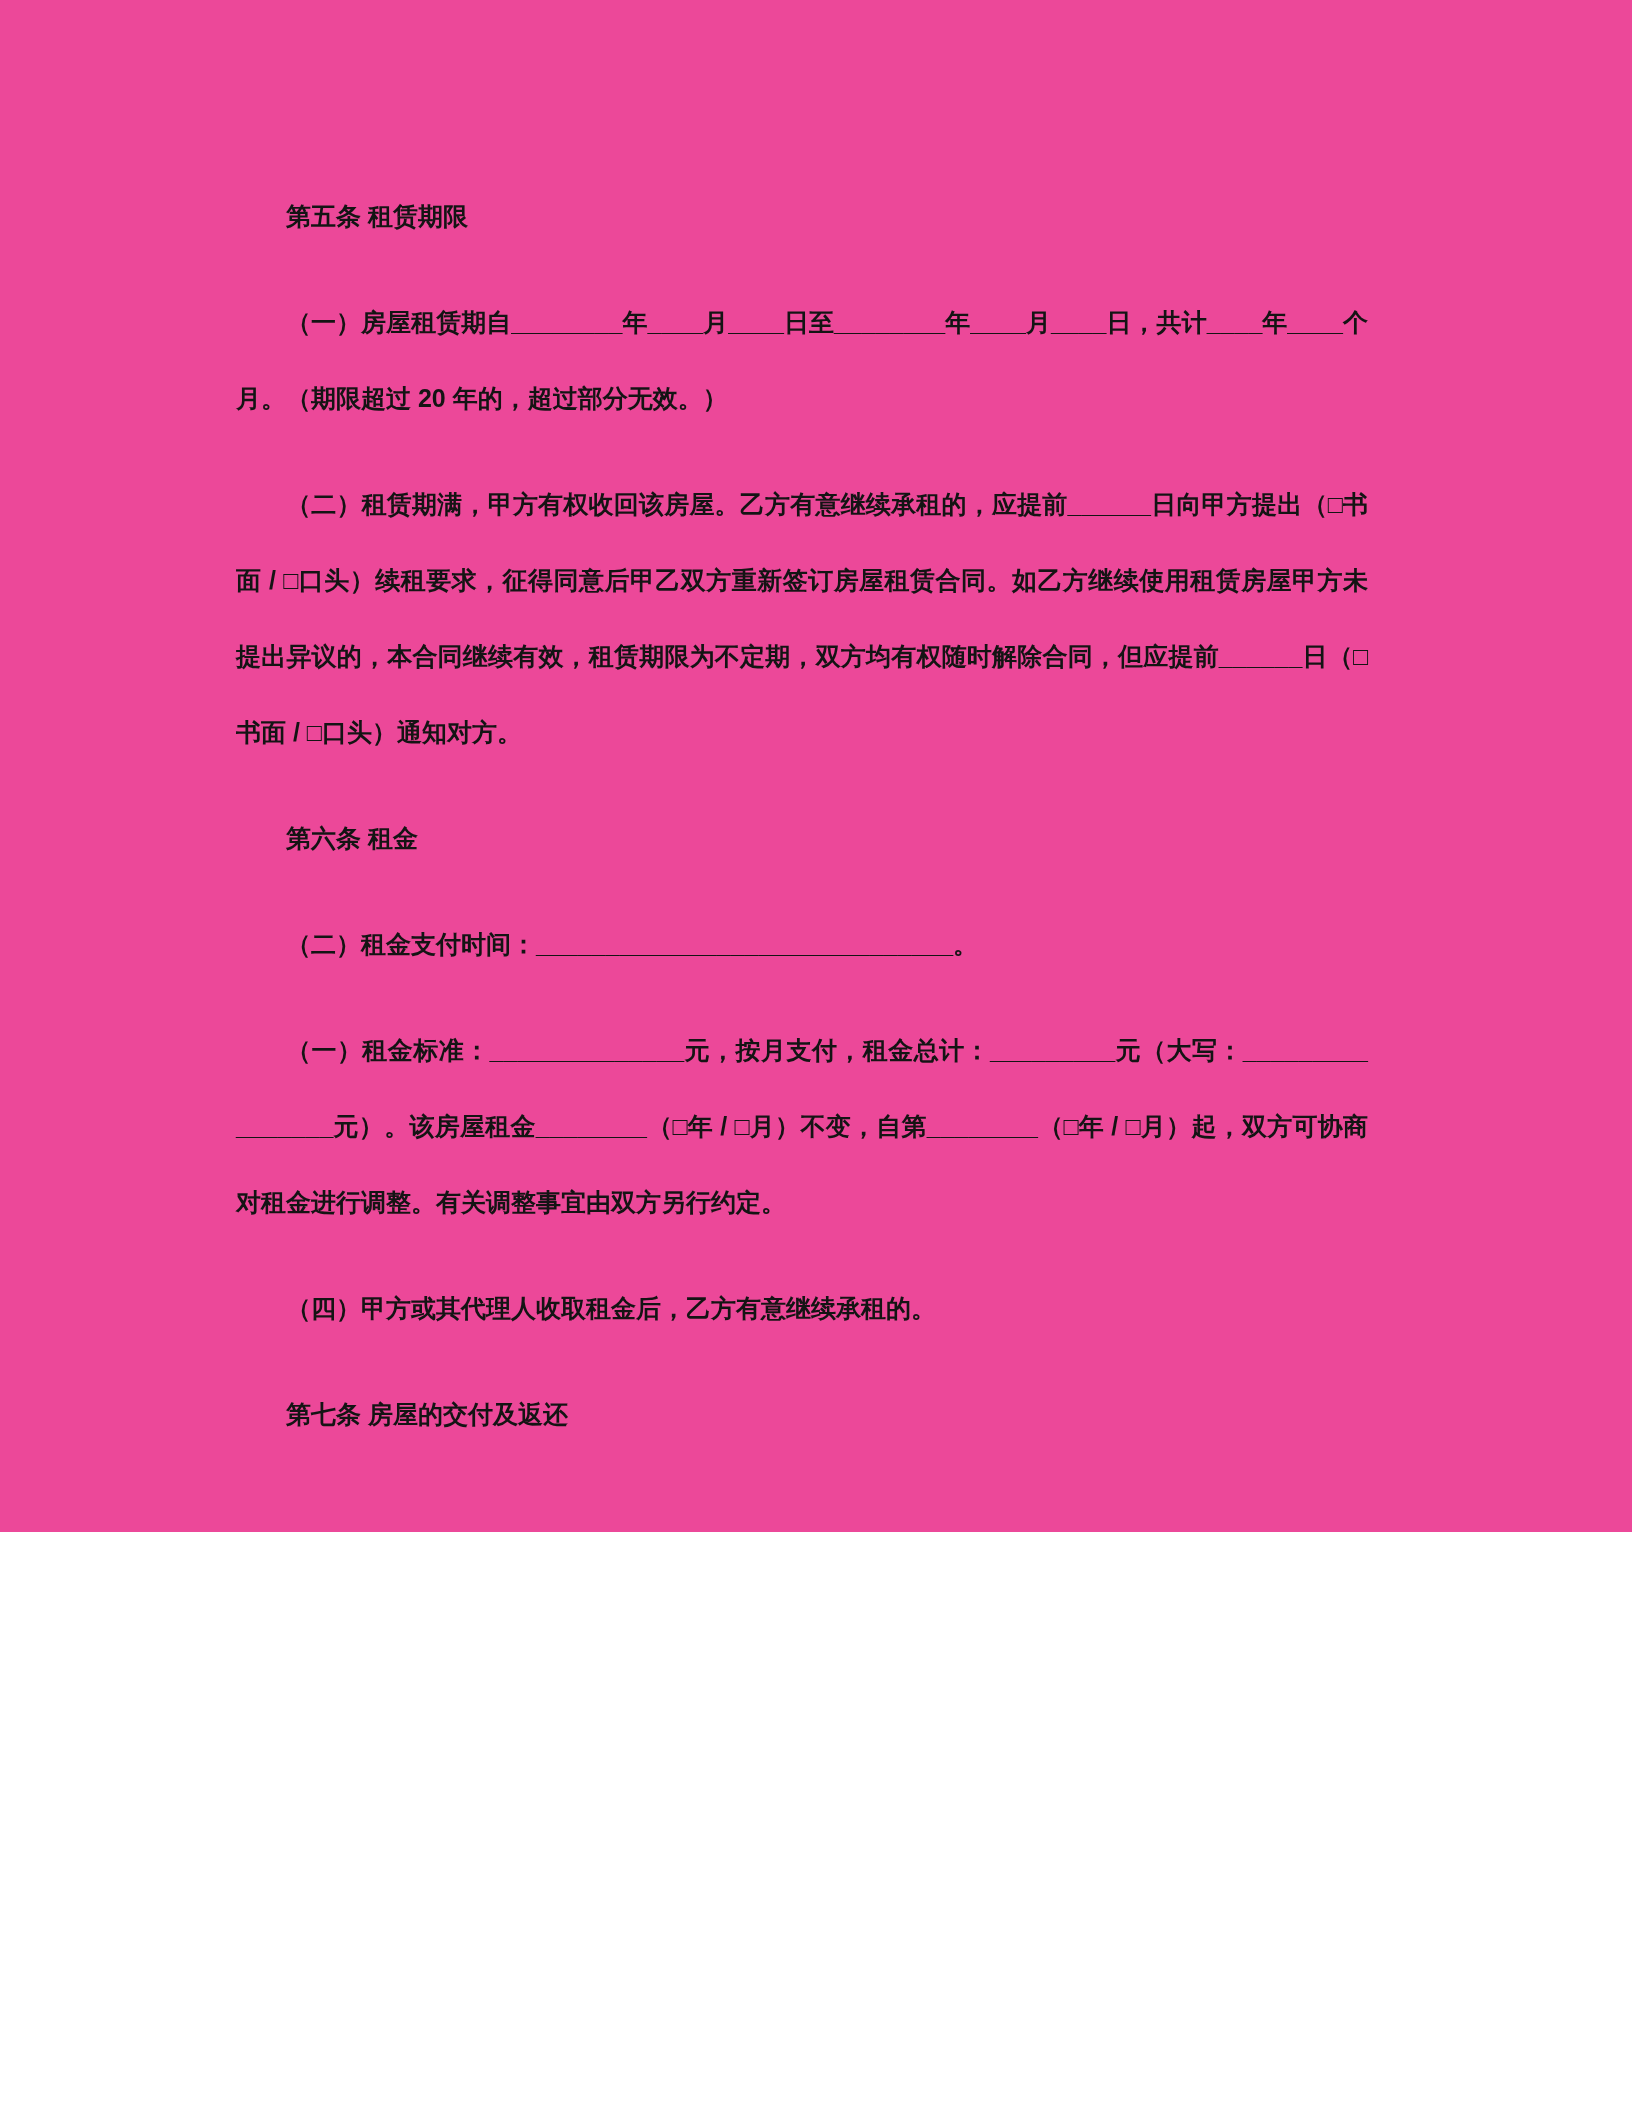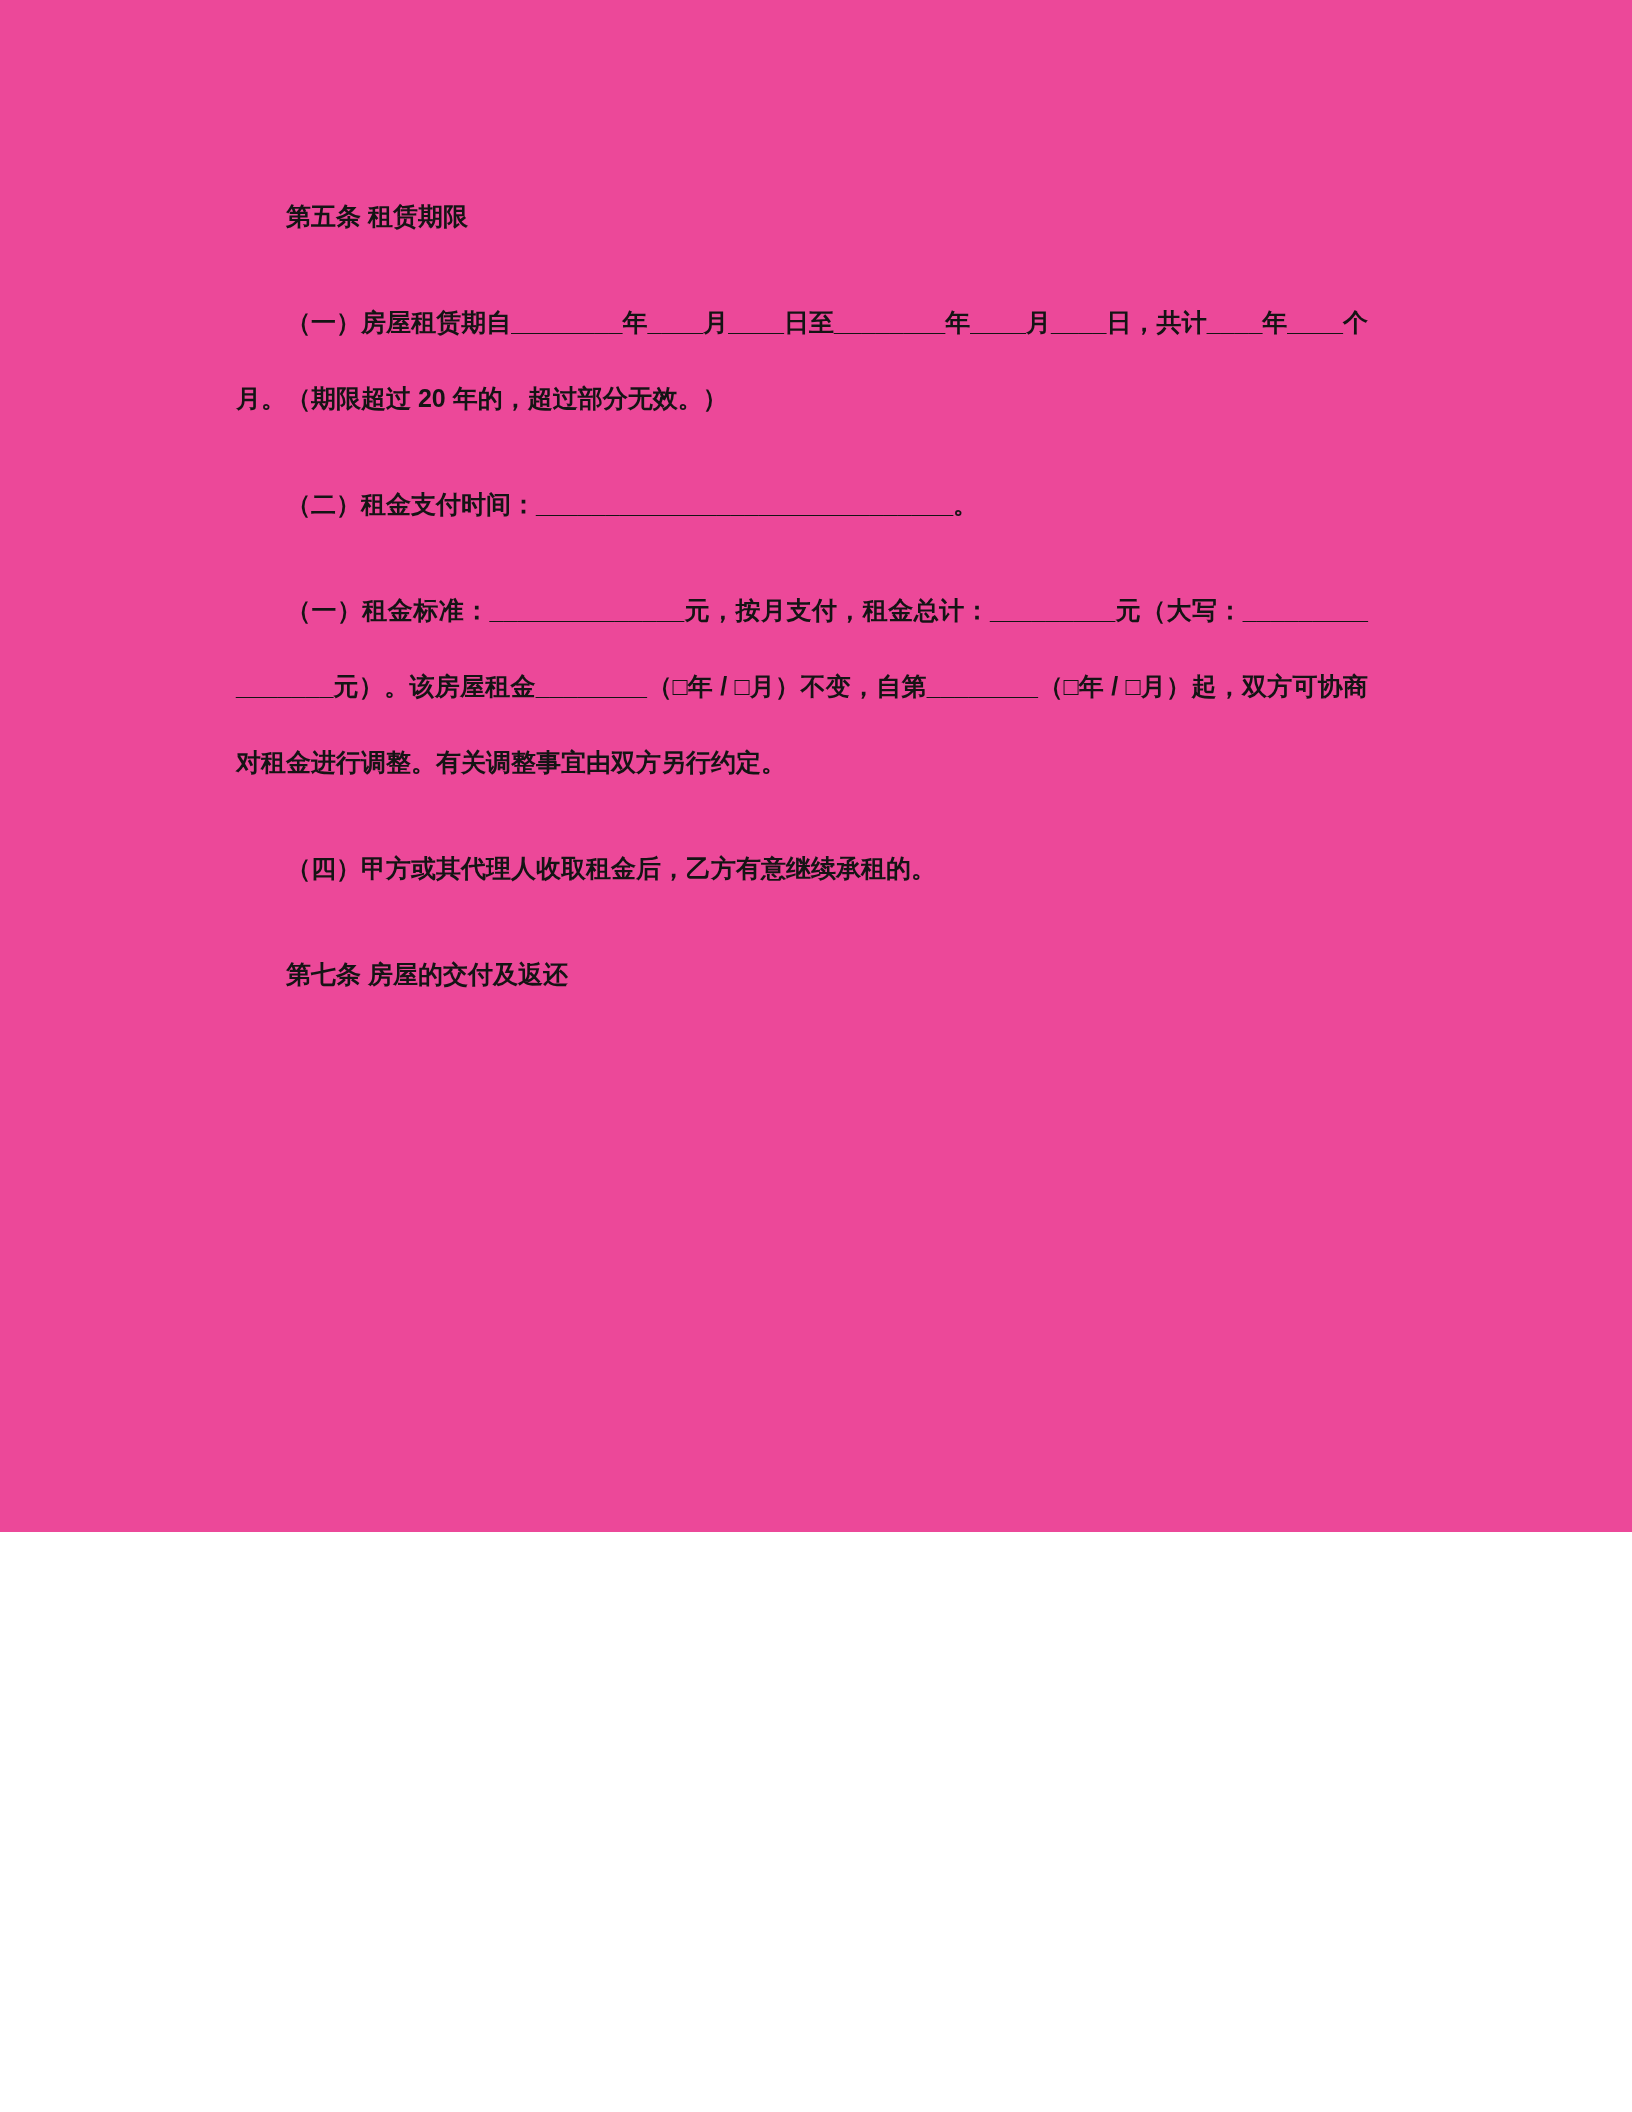--- a/index.html
+++ b/index.html
@@ -35,21 +35,23 @@
   }
 </style>
 </head>
 <body>
 
 <div class="page">
   <p class="heading">第五条 租赁期限</p>
 
   <p class="para">（一）房屋租赁期自________年____月____日至________年____月____日，共计____年____个月。（期限超过 20 年的，超过部分无效。）</p>
 
+  <p class="para">（二）租赁期满，甲方有权收回该房屋。乙方有意继续承租的，应提前______日向甲方提出（□书面 / □口头）续租要求，征得同意后甲乙双方重新签订房屋租赁合同。如乙方继续使用租赁房屋甲方未提出异议的，本合同继续有效，租赁期限为不定期，双方均有权随时解除合同，但应提前______日（□书面 / □口头）通知对方。</p>
 
+  <p class="heading">第六条 租金</p>
 
   <p class="para">（二）租金支付时间：______________________________。</p>
 
   <p class="para">（一）租金标准：______________元，按月支付，租金总计：_________元（大写：________________元）。该房屋租金________（□年 / □月）不变，自第________（□年 / □月）起，双方可协商对租金进行调整。有关调整事宜由双方另行约定。</p>
 
 
   <p class="para">（四）甲方或其代理人收取租金后，乙方有意继续承租的。</p>
 
   <p class="heading">第七条 房屋的交付及返还</p>
 </div>

